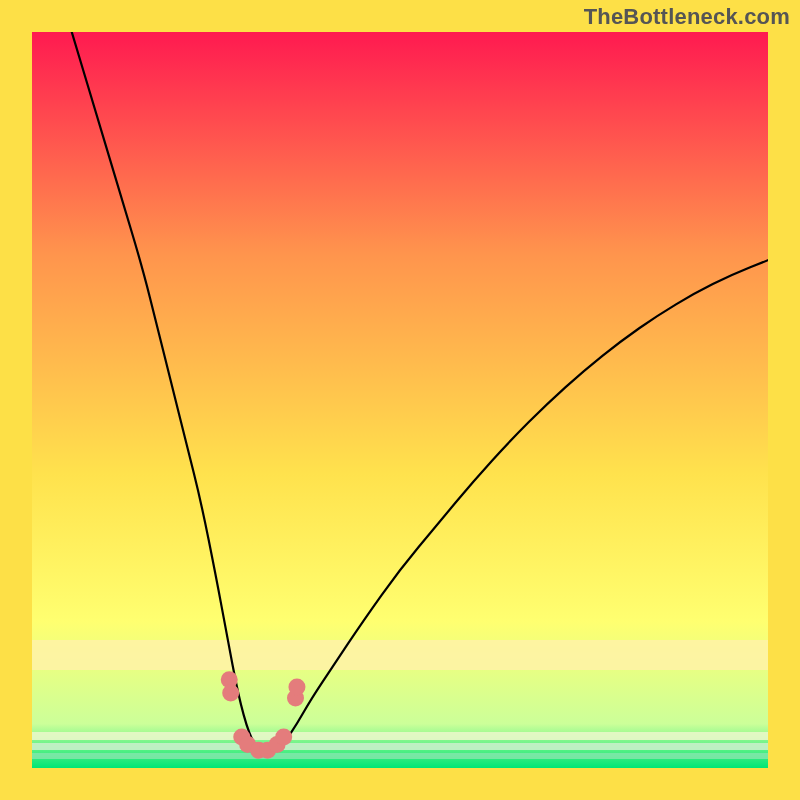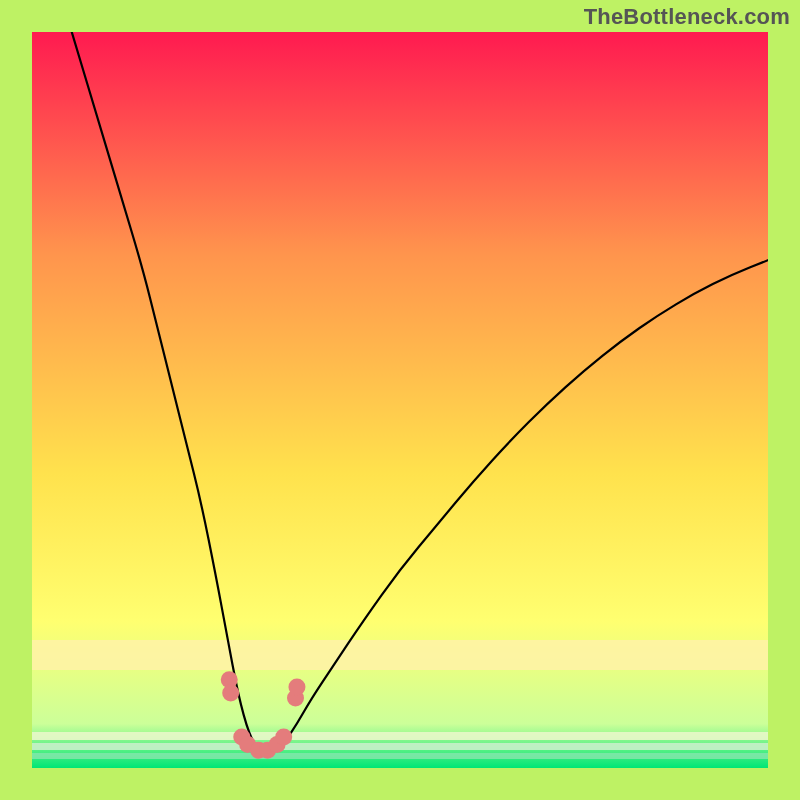--- a/index.html
+++ b/index.html
@@ -7,21 +7,21 @@
     padding: 0;
     width: 800px;
     height: 800px;
     background: #000;
     overflow: hidden;
   }
   .stage {
     position: relative;
     width: 800px;
     height: 800px;
-    background: #bef264;
+    background: #fde047;
   }
   .plot {
     position: absolute;
     left: 32px;
     top: 32px;
     width: 736px;
     height: 736px;
     overflow: hidden;
   }
   .watermark {

